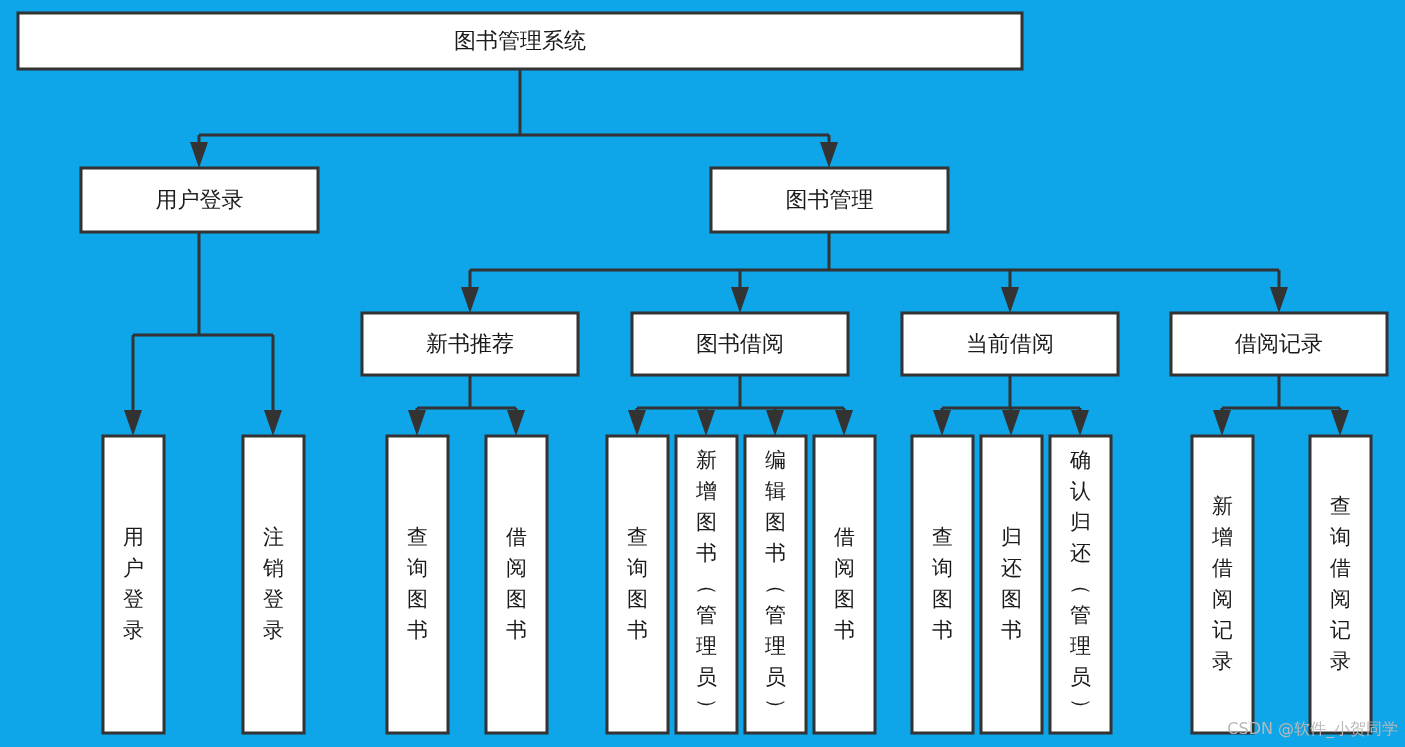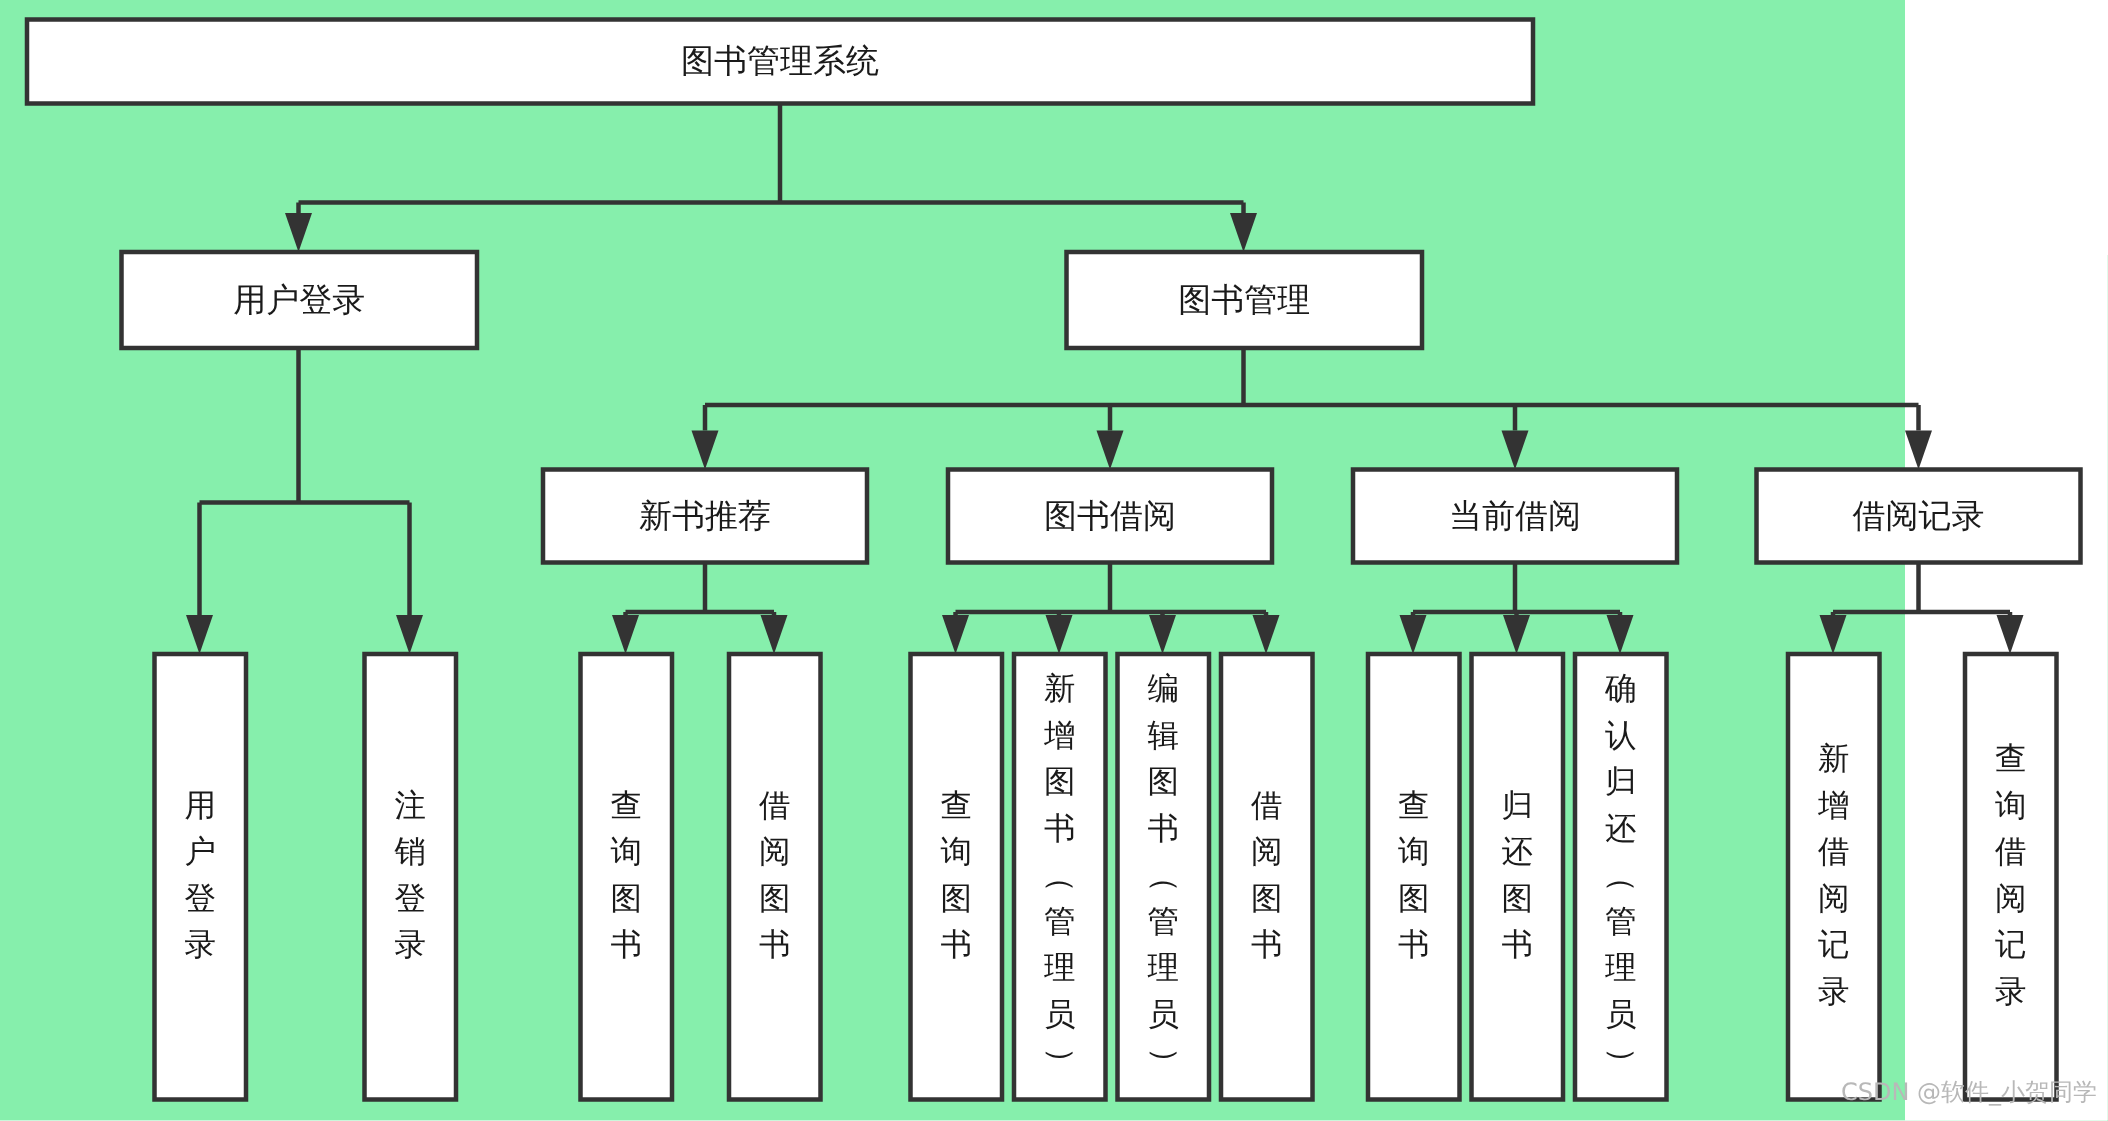--- a/index.html
+++ b/index.html
@@ -9,23 +9,23 @@
     background: #ffffff;
   }
   body {
     width: 1405px;
     height: 747px;
     overflow: hidden;
     font-family: "DejaVu Sans", "Liberation Sans", sans-serif;
   }
   #diagram-root {
     position: relative;
-    width: 1270px;
+    width: 1405px;
     height: 747px;
-    background: #86efac;
+    background: #0ea5e9;
   }
   svg.diagram-canvas {
     position: absolute;
     top: 0;
     left: 0;
     width: 1405px;
     height: 747px;
     display: block;
   }
   .node-box {

